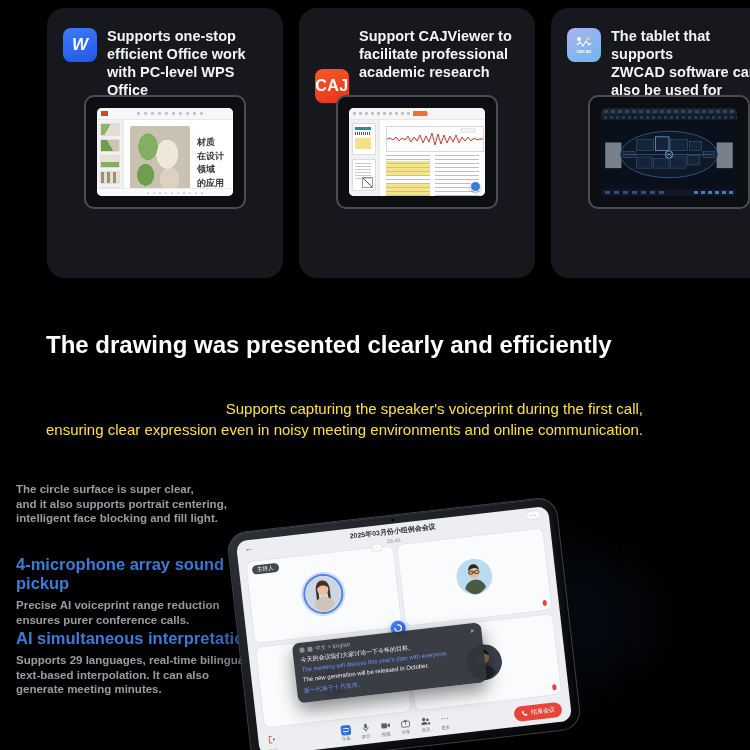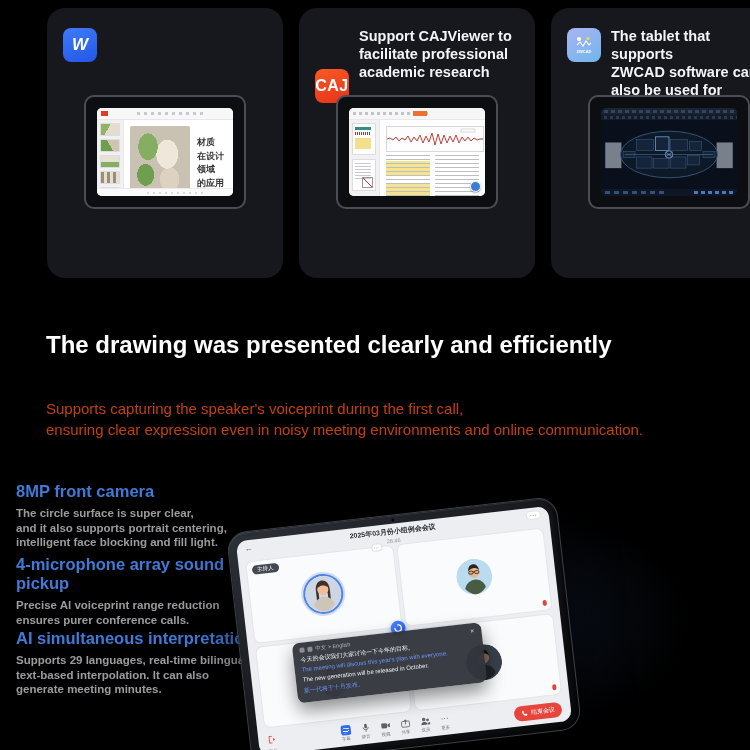--- a/index.html
+++ b/index.html
@@ -80,21 +80,21 @@
     background-image:repeating-linear-gradient(90deg,#2a3a52 0 3px,transparent 3px 6px);
     background-size:150px 3px;background-position:3px 1.5px;background-repeat:no-repeat;}
   .zw-bp{position:absolute;left:0;top:12px;width:100%;height:calc(100% - 19px);}
   .zw-status{position:absolute;left:0;right:0;bottom:0;height:7px;background:#0f1727;
     background-image:repeating-linear-gradient(90deg,#31517c 0 5px,transparent 5px 9px),
                      repeating-linear-gradient(90deg,#4a7ab8 0 4px,transparent 4px 7px);
     background-size:60px 3px,40px 3px;background-position:4px 2px,right 3px top 2px;background-repeat:no-repeat;}
 
   
   .headline{position:absolute;left:46px;top:330px;color:#fff;font-size:24px;font-weight:700;line-height:30px;}
-  .intro{position:absolute;left:46px;top:398px;color:#c2410c;font-size:15px;line-height:21px;white-space:pre-line;}
+  .intro{position:absolute;left:46px;top:398px;color:#fde047;font-size:15px;line-height:21px;white-space:pre-line;text-align:right;}
 
   
   .feature{position:absolute;left:16px;width:265px;}
   .f1{top:482px;} .f2{top:555px;} .f3{top:629px;}
   .f-title{color:#3f7ad6;font-size:16.5px;font-weight:600;margin-bottom:5px;}
   .f-desc{color:#9c9ca0;font-size:11.5px;line-height:14.5px;white-space:pre-line;font-weight:bold;}
 
   
   .hero-glow{position:absolute;left:200px;top:460px;width:560px;height:320px;
     background:radial-gradient(closest-side,rgba(48,74,120,.30),transparent 75%);}
@@ -155,20 +155,23 @@
 </head>
 <body>
 
 <div class="cards-row">
 
   <div class="card">
     <div class="card-head">
       <div class="app-icon icon-wps">
           <span>W</span>
         </div>
+      <div class="card-title">Supports one-stop
+efficient Office work
+with PC-level WPS Office</div>
     </div>
     <div class="mini-tablet">
       <div class="mini-screen wps">
         <div class="wps-top"></div>
         <div class="wps-side">
           <div class="wps-thumb wt1"></div>
           <div class="wps-thumb wt2"></div>
           <div class="wps-thumb wt3"></div>
           <div class="wps-thumb wt4"></div>
           <div class="wps-thumb wt5"></div>
@@ -270,21 +273,20 @@
   </div>
 </div>
 
 <div class="headline">
   <div>The drawing was presented clearly and efficiently</div>
 </div>
 <div class="intro">Supports capturing the speaker's voiceprint during the first call,
 ensuring clear expression even in noisy meeting environments and online communication.</div>
 
 <div class="feature f1">
-  <div class="f-title">8MP front camera</div>
   <div class="f-desc">The circle surface is super clear,
 and it also supports portrait centering,
 intelligent face blocking and fill light.</div>
 </div>
 <div class="feature f2">
   <div class="f-title">4-microphone array sound pickup</div>
   <div class="f-desc">Precise AI voiceprint range reduction
 ensures purer conference calls.</div>
 </div>
 <div class="feature f3">

